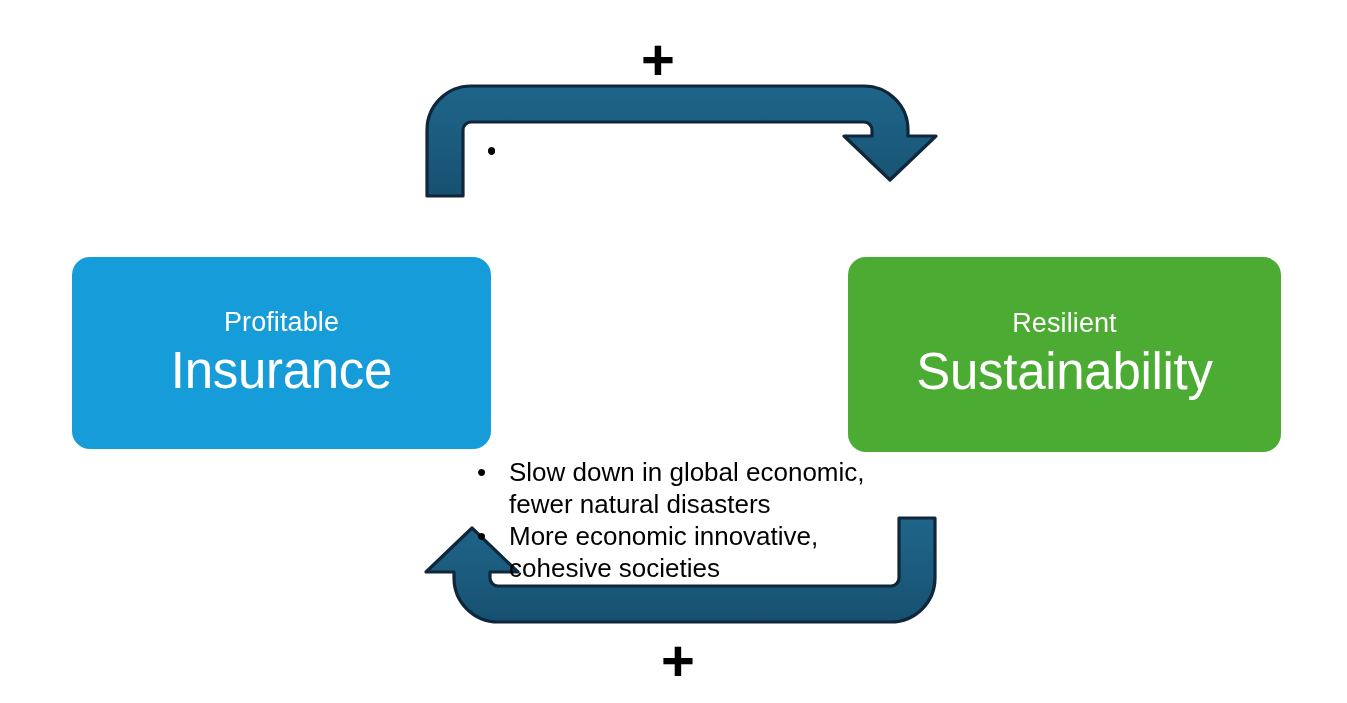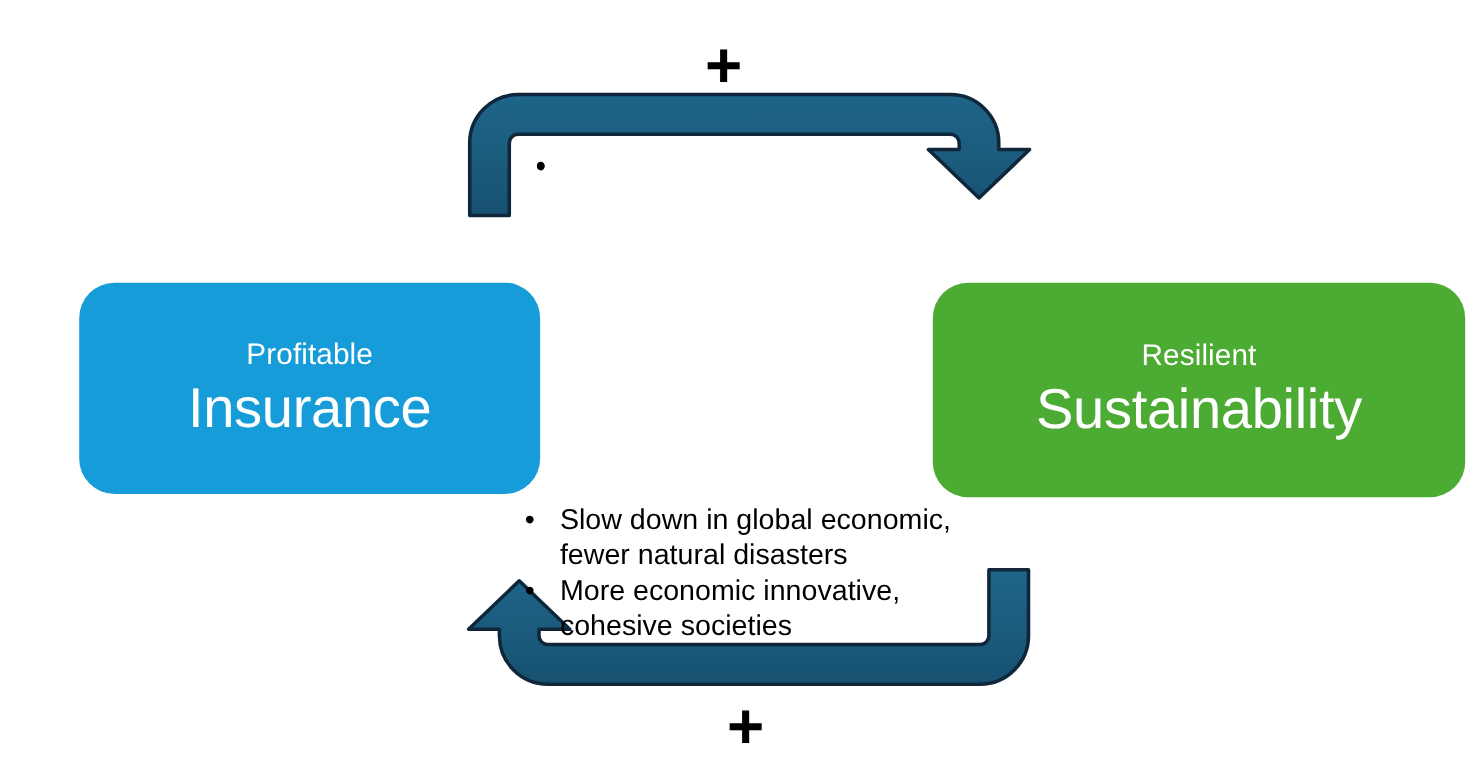--- a/index.html
+++ b/index.html
@@ -16,21 +16,21 @@
     position: relative;
     width: 1347px;
     height: 703px;
     background: #ffffff;
     overflow: hidden;
   }
 
   
   .concept-box {
     position: absolute;
-    border-radius: 32px;
+    border-radius: 18px;
     display: flex;
     flex-direction: column;
     align-items: center;
     justify-content: center;
     color: #ffffff;
     text-align: center;
     box-sizing: border-box;
   }
   .concept-box .kicker {
     font-size: 27px;
@@ -49,21 +49,21 @@
   #box-insurance {
     left: 72px;
     top: 257px;
     width: 419px;
     height: 192px;
     background: #169CD8;
   }
   #box-sustainability {
     left: 848px;
     top: 257px;
-    width: 484px;
+    width: 433px;
     height: 195px;
     background: #4CAB32;
   }
 
   
   #arrow-layer {
     position: absolute;
     left: 0;
     top: 0;
     width: 1347px;

